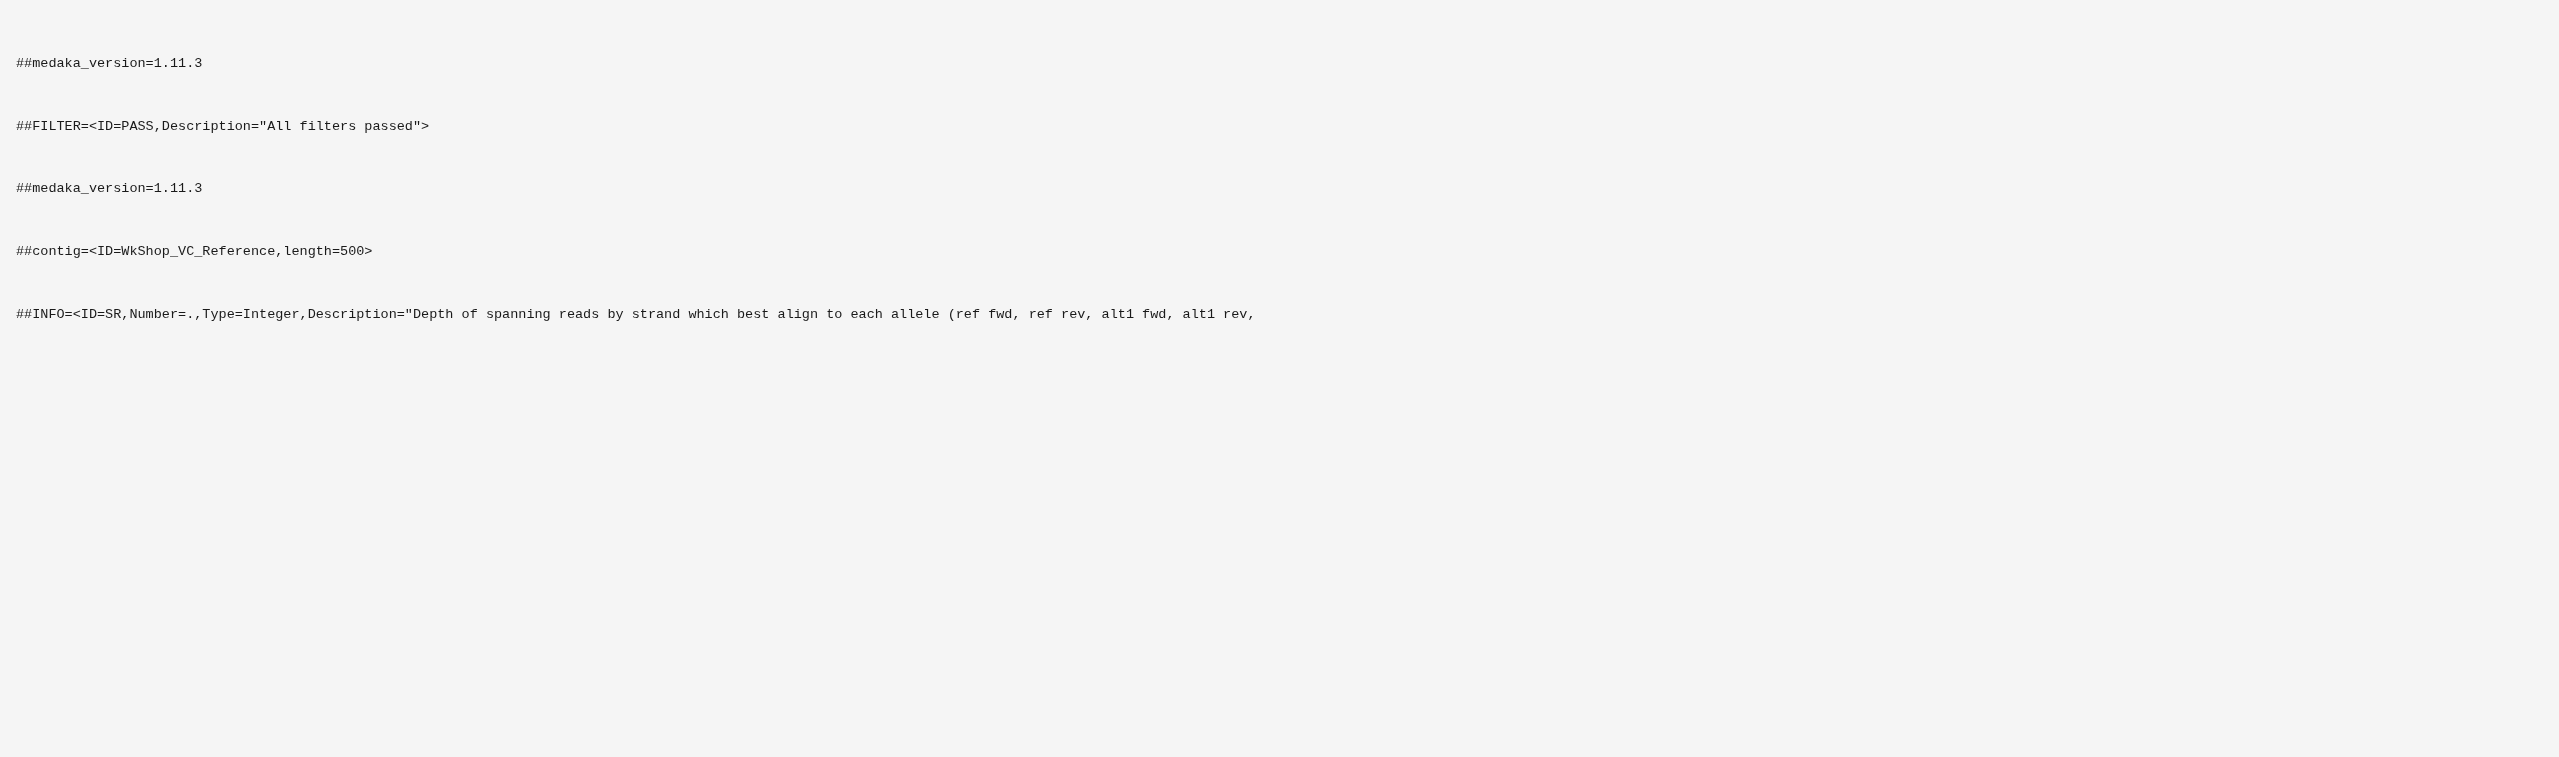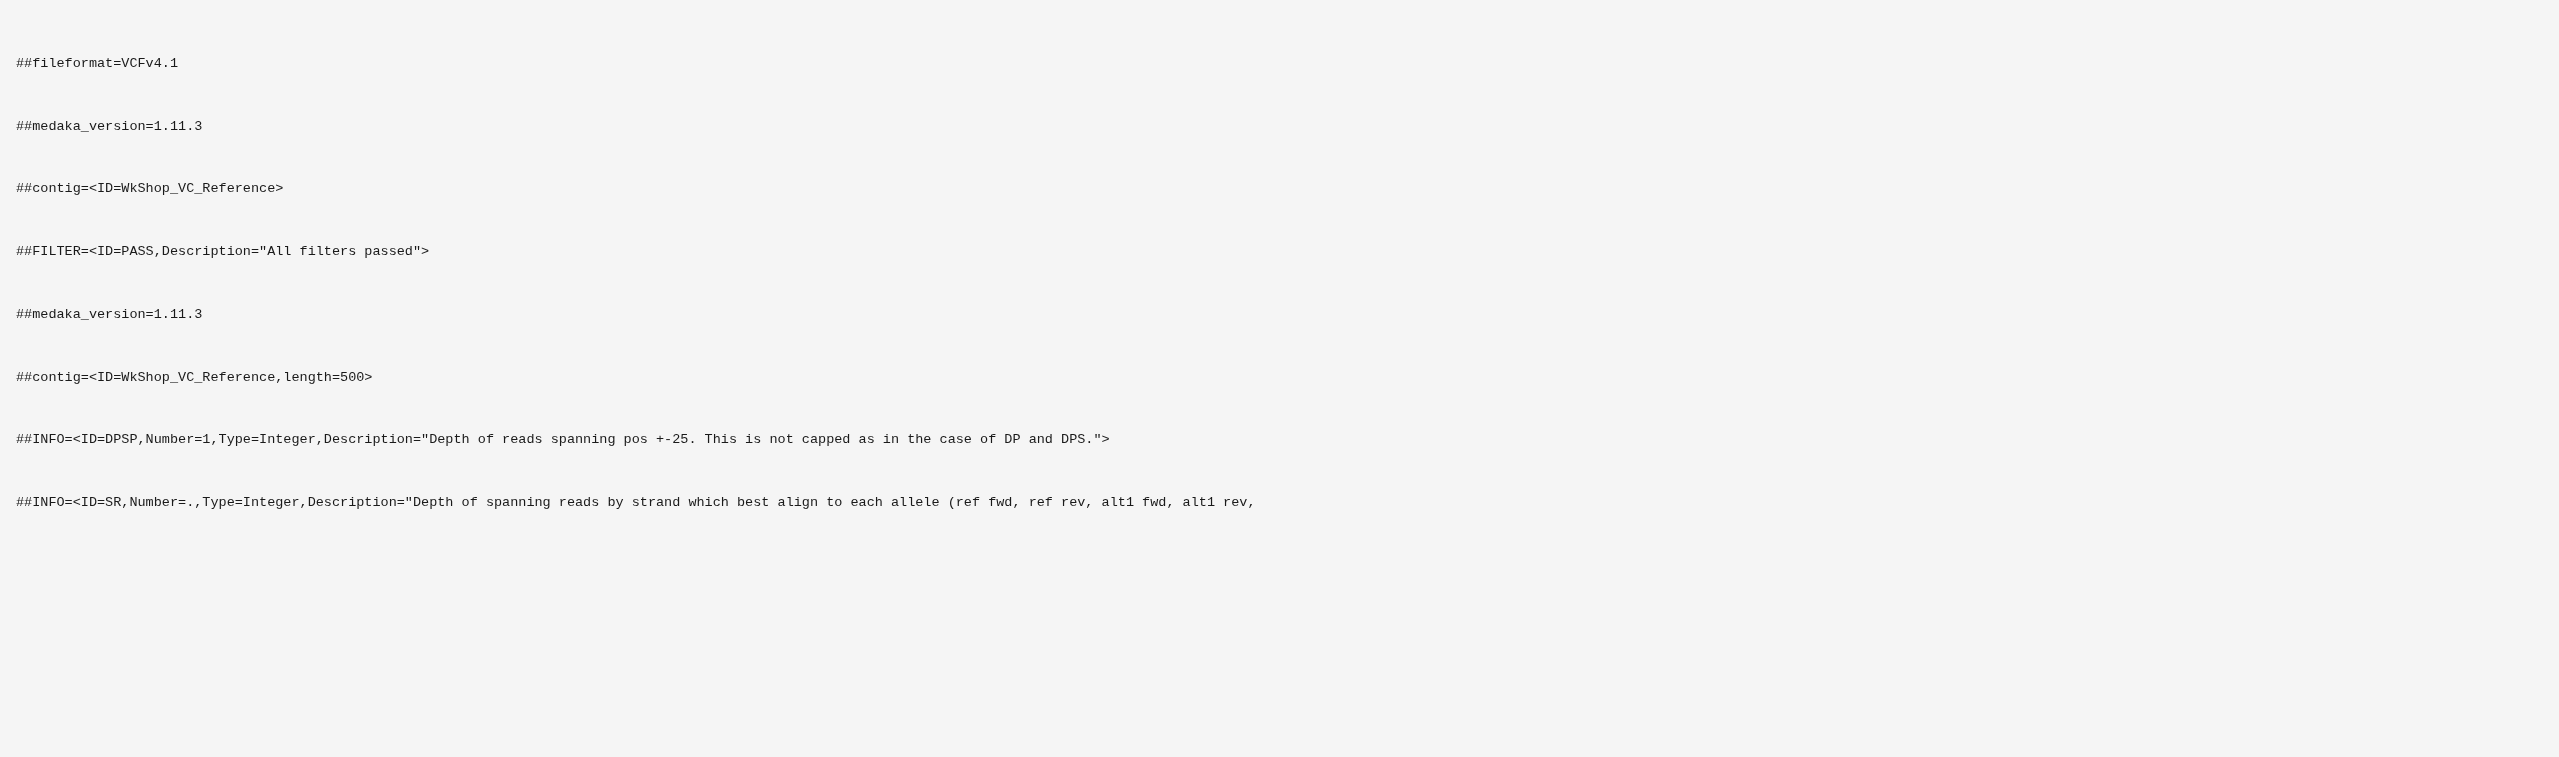--- a/index.html
+++ b/index.html
@@ -38,27 +38,24 @@
 
     .line-header {
       color: #1a1a1a;
     }
   </style>
 </head>
 <body>
 
 <div class="vcf-viewer">
   <div class="vcf-content">
-    <span class="line line-header">##fileformat=VCFv4.1</span>
     <span class="line line-header">##medaka_version=1.11.3</span>
-    <span class="line line-header">##contig=&lt;ID=WkShop_VC_Reference&gt;</span>
     <span class="line line-header">##FILTER=&lt;ID=PASS,Description="All filters passed"&gt;</span>
     <span class="line line-header">##medaka_version=1.11.3</span>
     <span class="line line-header">##contig=&lt;ID=WkShop_VC_Reference,length=500&gt;</span>
-    <span class="line line-header">##INFO=&lt;ID=DPSP,Number=1,Type=Integer,Description="Depth of reads spanning pos +-25. This is not capped as in the case of DP and DPS."&gt;</span>
     <span class="line line-header">##INFO=&lt;ID=SR,Number=.,Type=Integer,Description="Depth of spanning reads by strand which best align to each allele (ref fwd, ref rev, alt1 fwd, alt1 rev,</span>
     
     
     
     
     
     
     
     
   </div>

